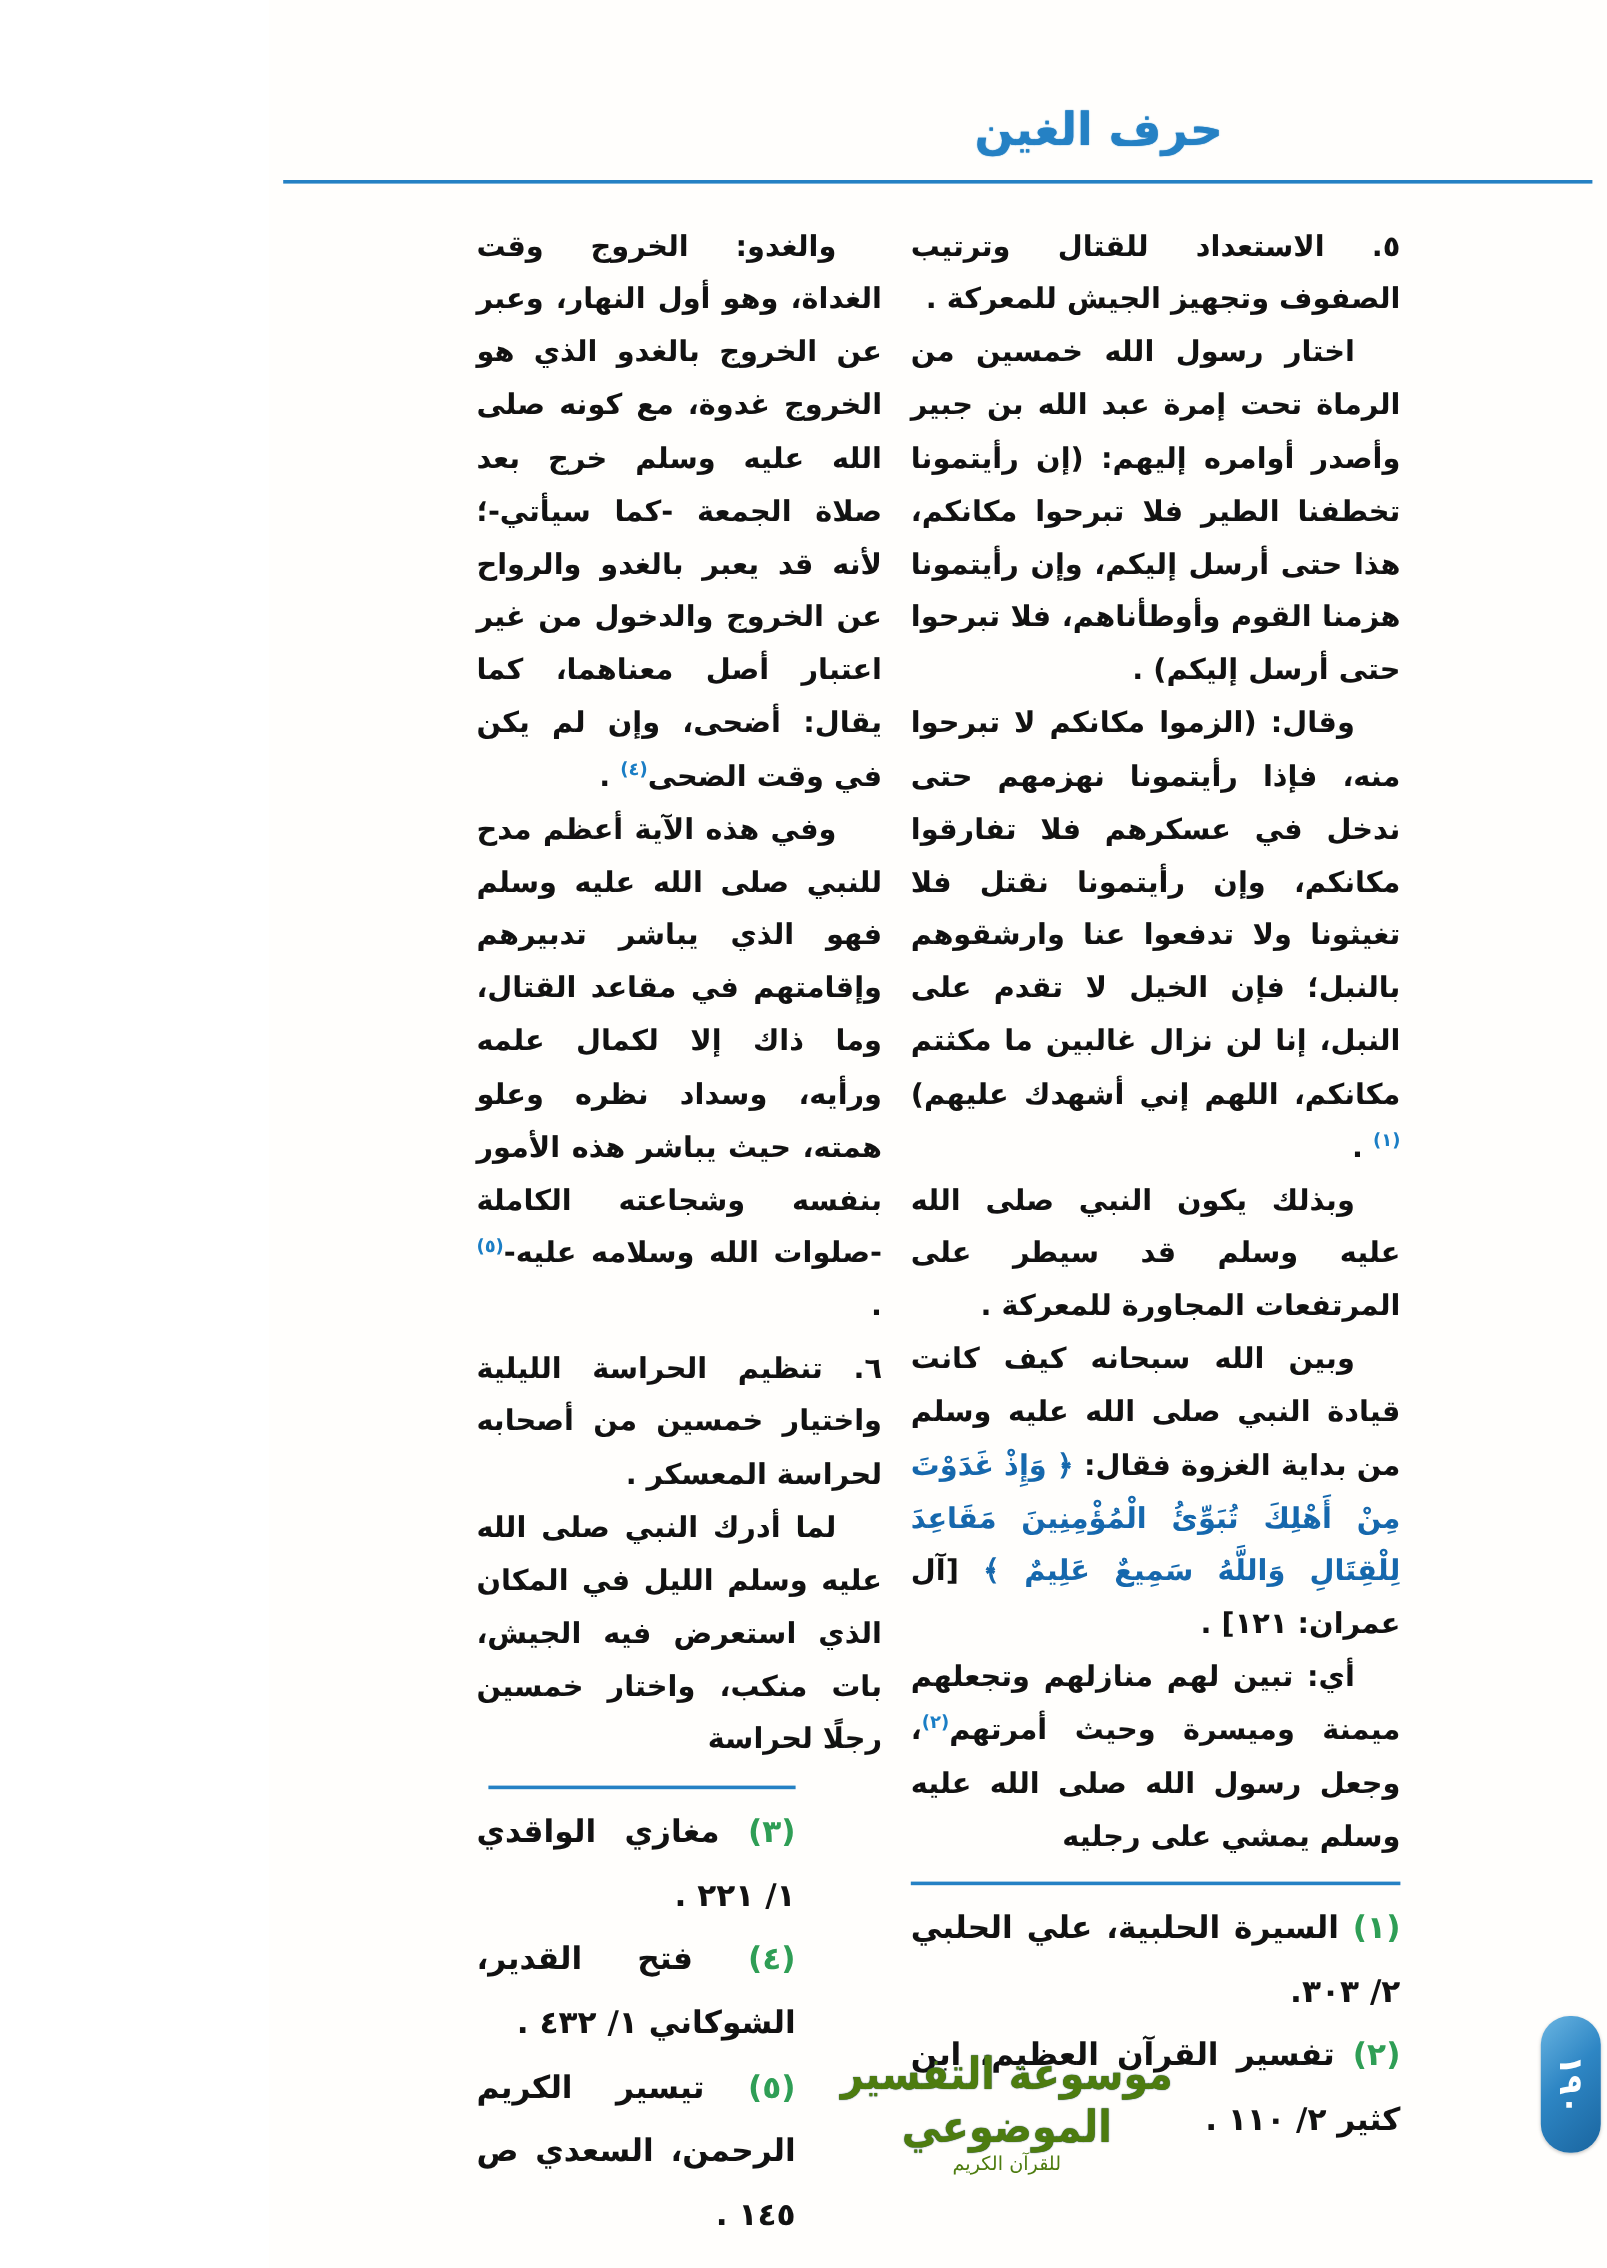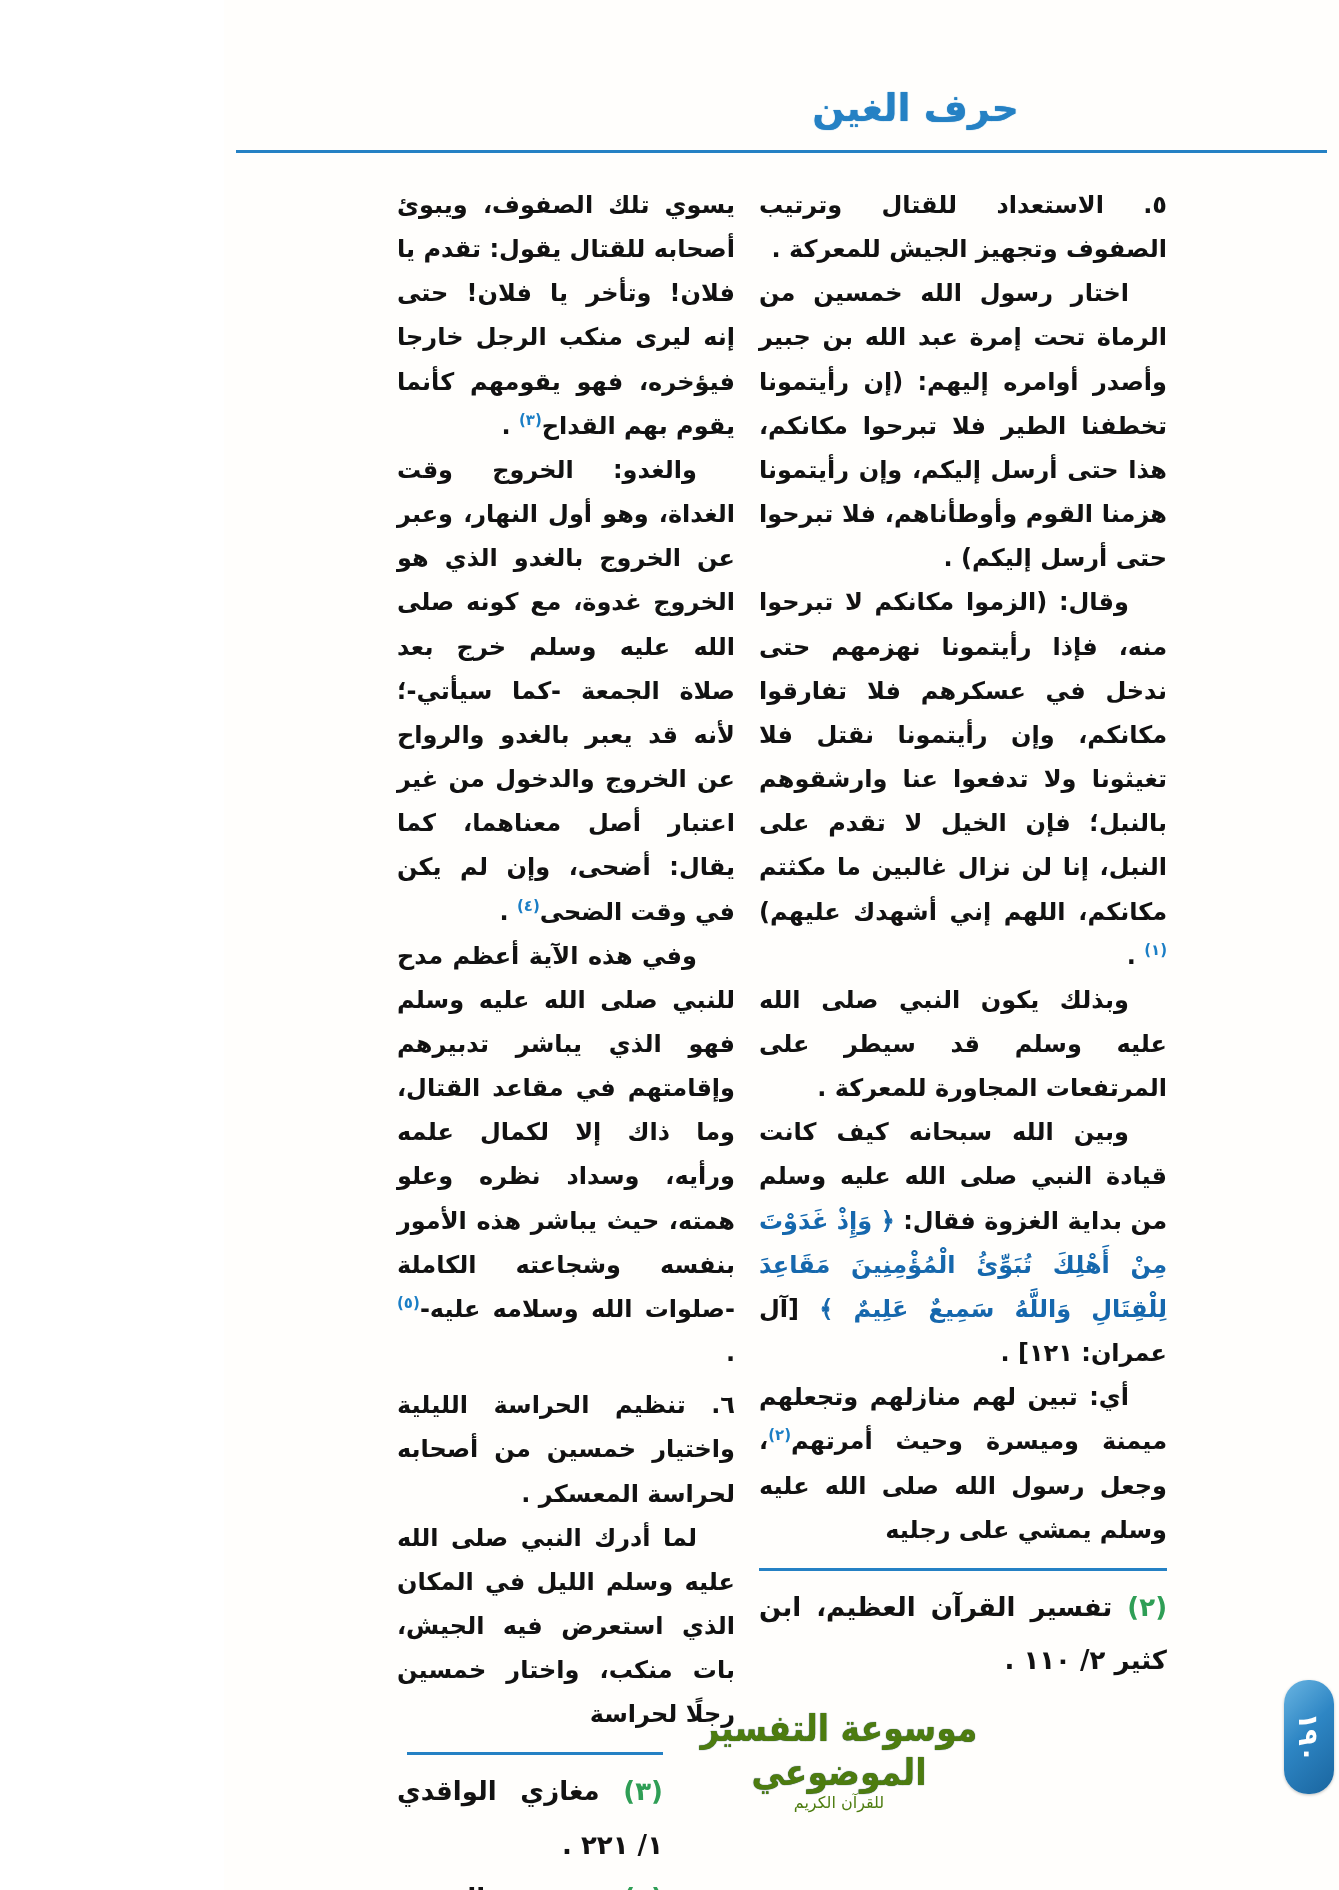--- a/index.html
+++ b/index.html
@@ -101,28 +101,31 @@
         <span>وبين الله سبحانه كيف كانت قيادة النبي صلى الله عليه وسلم من بداية الغزوة فقال:</span>
         <span class="quran">﴿ وَإِذْ غَدَوْتَ مِنْ أَهْلِكَ تُبَوِّئُ الْمُؤْمِنِينَ مَقَاعِدَ لِلْقِتَالِ وَاللَّهُ سَمِيعٌ عَلِيمٌ ﴾</span>
         <span>[آل عمران: ١٢١] .</span>
       </p>
 
       <p class="para"><span>أي: تبين لهم منازلهم وتجعلهم ميمنة وميسرة وحيث أمرتهم</span><sup class="fn-marker">(٢)</sup><span>، وجعل رسول الله صلى الله عليه وسلم يمشي على رجليه</span></p>
 
       <div class="footnotes">
         <div class="fn-sep"></div>
         <div class="footnote">
+          <span class="fn-num">(١)</span>
+          <span class="fn-text">السيرة الحلبية، علي الحلبي ٢/ ٣٠٣.</span>
+        </div>
+        <div class="footnote">
           <span class="fn-num">(٢)</span>
           <span class="fn-text">تفسير القرآن العظيم، ابن كثير ٢/ ١١٠ .</span>
         </div>
       </div>
     </section>
 
     <section class="column column-left">
-      <p class="para no-indent"><span>يسوي تلك الصفوف، ويبوئ أصحابه للقتال يقول: تقدم يا فلان! وتأخر يا فلان! حتى إنه ليرى منكب الرجل خارجا فيؤخره، فهو يقومهم كأنما يقوم بهم القداح</span><sup class="fn-marker">(٣)</sup><span> .</span></p>
 
       <p class="para"><span>والغدو: الخروج وقت الغداة، وهو أول النهار، وعبر عن الخروج بالغدو الذي هو الخروج غدوة، مع كونه صلى الله عليه وسلم خرج بعد صلاة الجمعة -كما سيأتي-؛ لأنه قد يعبر بالغدو والرواح عن الخروج والدخول من غير اعتبار أصل معناهما، كما يقال: أضحى، وإن لم يكن في وقت الضحى</span><sup class="fn-marker">(٤)</sup><span> .</span></p>
 
       <p class="para"><span>وفي هذه الآية أعظم مدح للنبي صلى الله عليه وسلم فهو الذي يباشر تدبيرهم وإقامتهم في مقاعد القتال، وما ذاك إلا لكمال علمه ورأيه، وسداد نظره وعلو همته، حيث يباشر هذه الأمور بنفسه وشجاعته الكاملة -صلوات الله وسلامه عليه-</span><sup class="fn-marker">(٥)</sup><span> .</span></p>
 
       <p class="para heading"><span>٦. تنظيم الحراسة الليلية واختيار خمسين من أصحابه لحراسة المعسكر .</span></p>
 
       <p class="para"><span>لما أدرك النبي صلى الله عليه وسلم الليل في المكان الذي استعرض فيه الجيش، بات منكب، واختار خمسين رجلًا لحراسة</span></p>
 
       <div class="footnotes">

